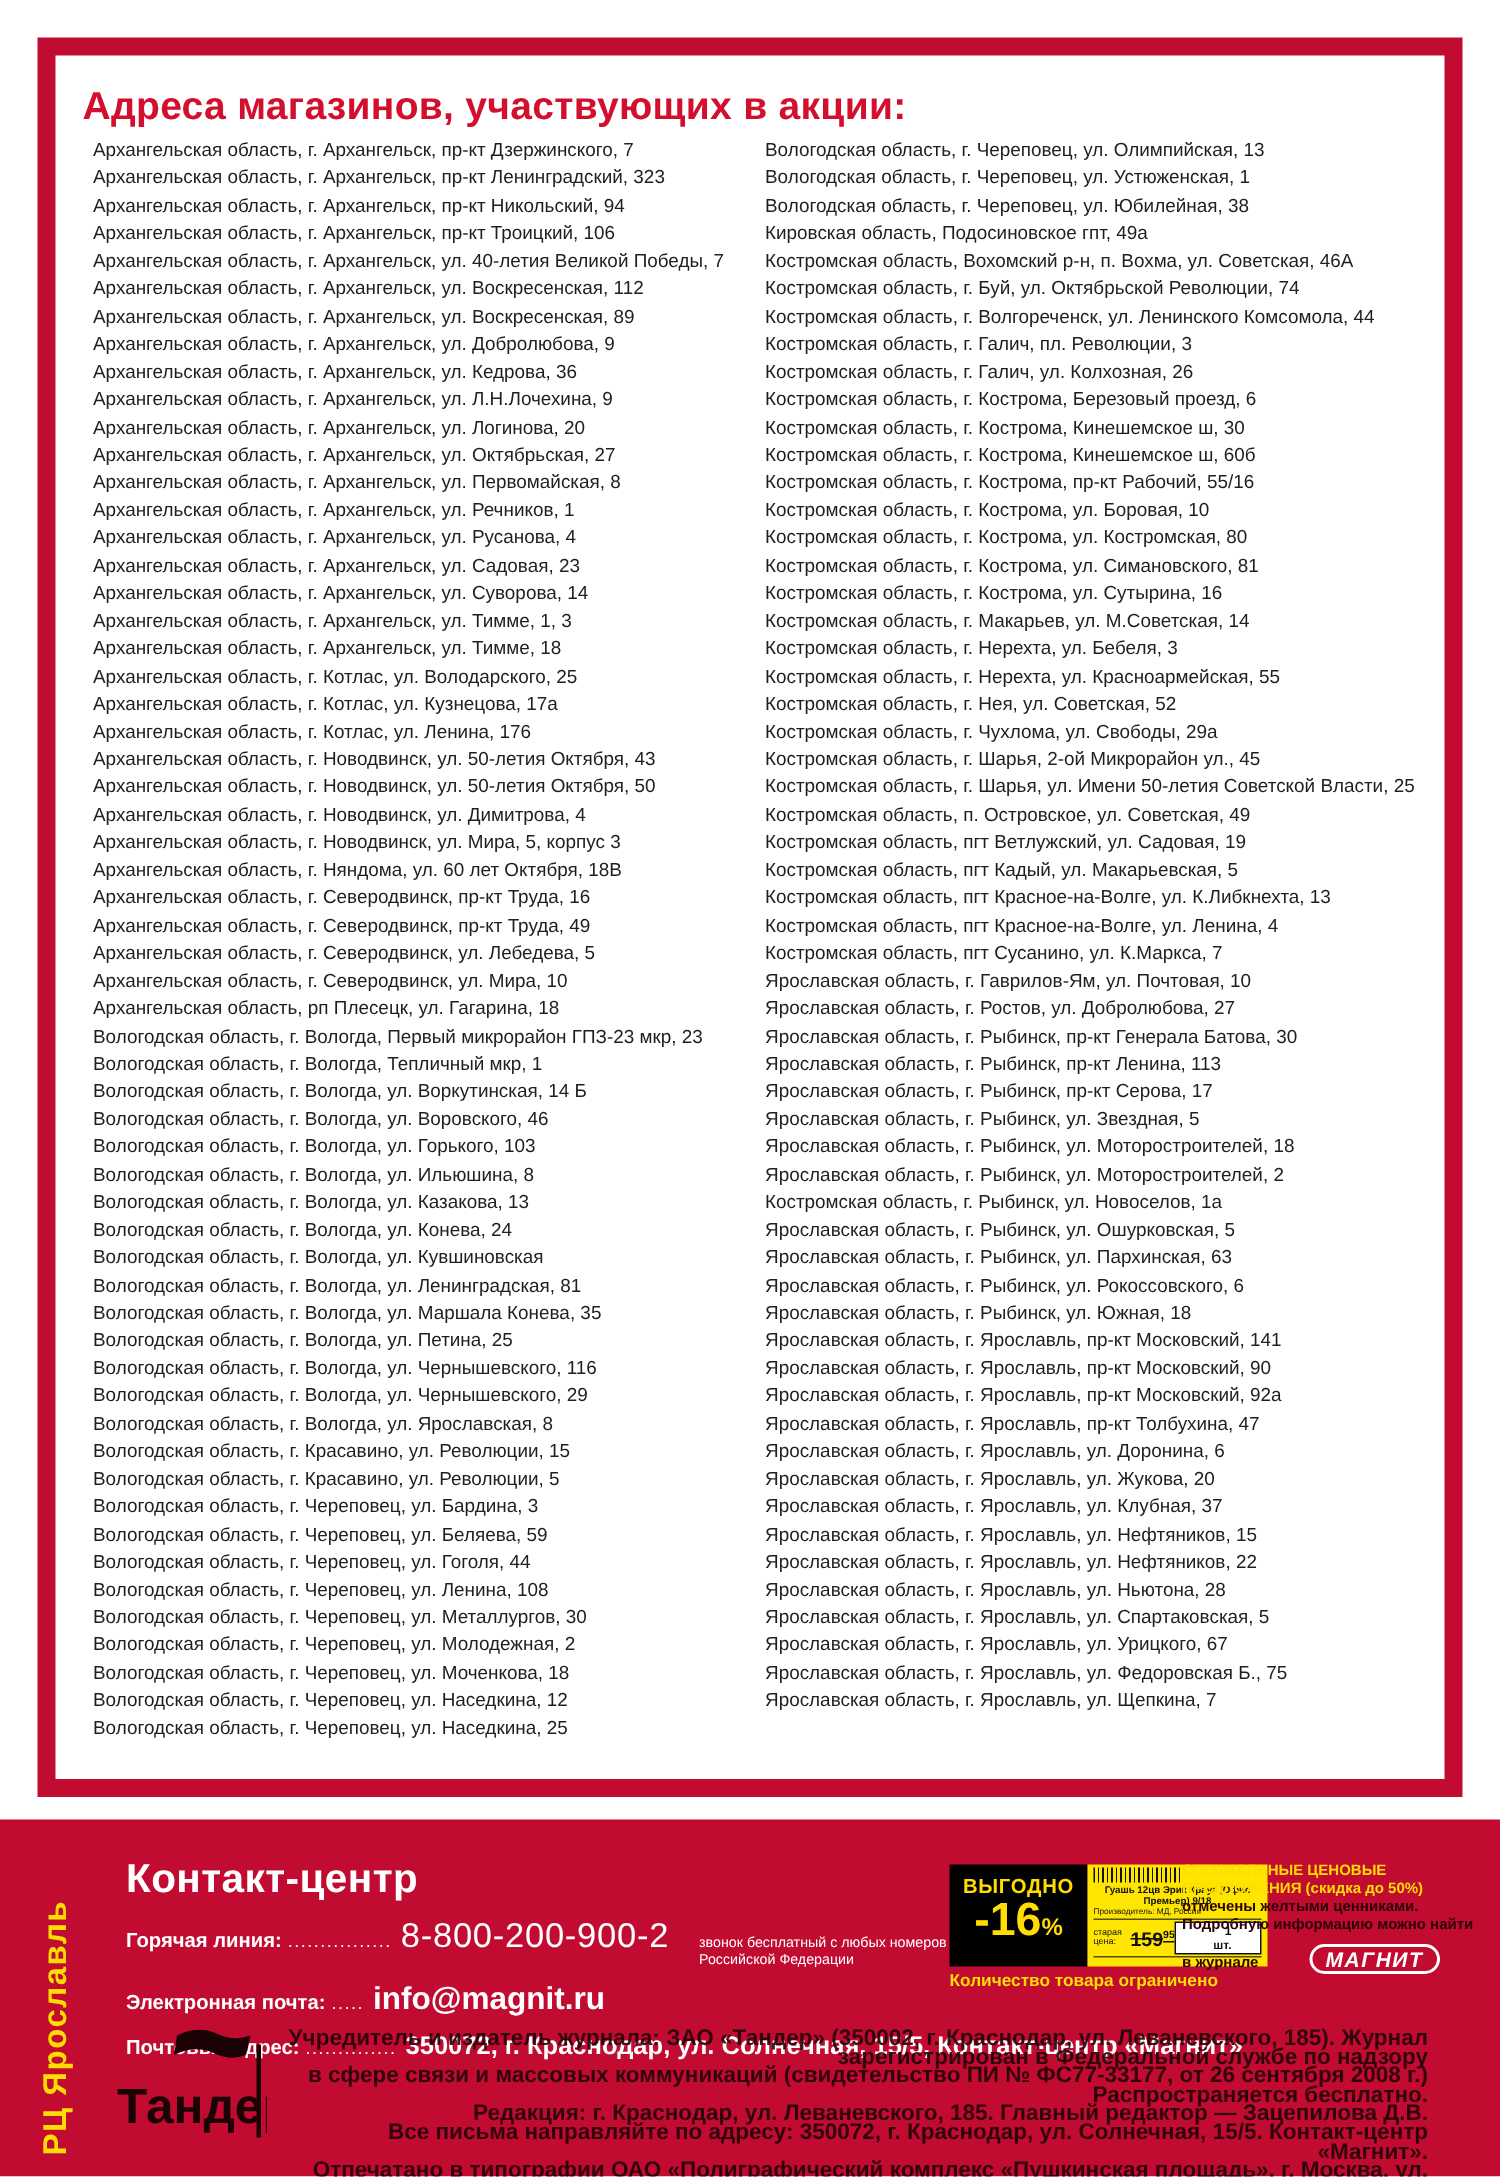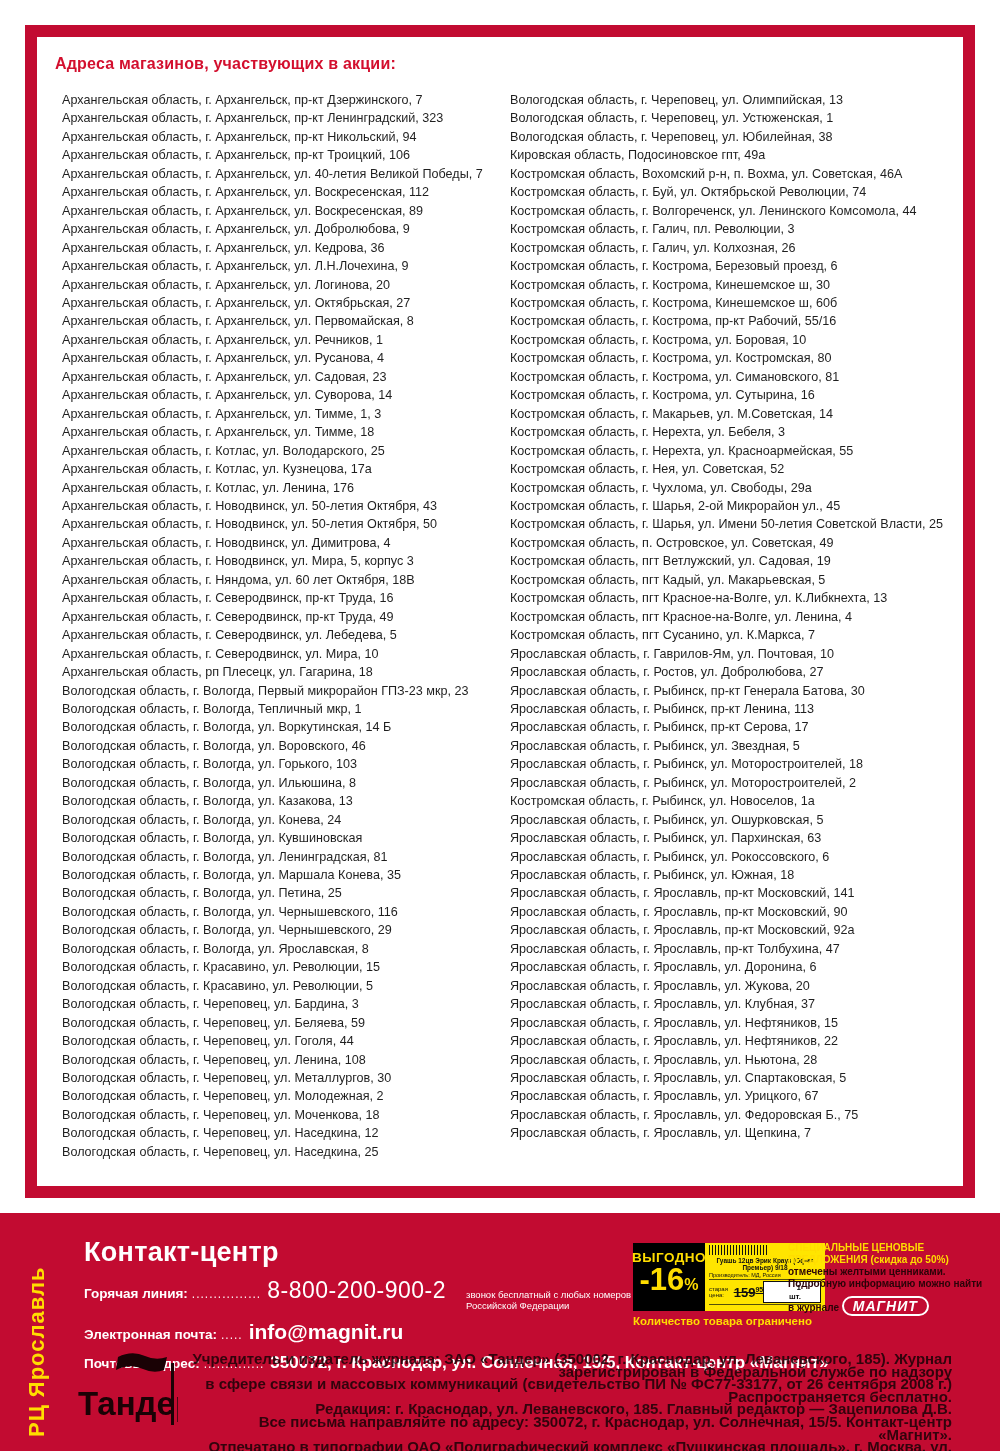--- a/index.html
+++ b/index.html
@@ -7,21 +7,21 @@
     width:1000px;height:1451px;position:relative;background:#ffffff;
     font-family:"Liberation Sans", sans-serif;
     -webkit-font-smoothing:antialiased;
   }
   .frame{
     position:absolute;left:25px;top:25px;width:950px;height:1173px;
     border:12px solid #c20b31;background:#ffffff;box-sizing:border-box;
   }
   .title{
     position:absolute;left:18px;top:18px;margin:0;
-    font-size:16px;font-weight:bold;color:#d30f2e;letter-spacing:0.2px;
+    font-size:26px;font-weight:bold;color:#d30f2e;letter-spacing:0.2px;
   }
   .col{position:absolute;top:54px;width:455px;}
   .col-left{left:25px;}
   .col-right{left:473px;}
   .addr-line{
     font-size:12.6px;line-height:18.45px;color:#1f1f1f;white-space:nowrap;
   }
   
   .footer{
     position:absolute;left:0;top:1213px;width:1000px;height:238px;
@@ -37,21 +37,21 @@
   .c-row{display:flex;align-items:baseline;margin-top:9px;white-space:nowrap;}
   .c-label{font-size:13.5px;font-weight:bold;}
   .c-leader{font-size:12px;letter-spacing:1px;margin:0 6px 0 4px;opacity:0.95;}
   .c-phone{font-size:23px;font-weight:normal;letter-spacing:0.5px;}
   .c-email{font-size:21px;font-weight:bold;}
   .c-postal{font-size:17px;font-weight:bold;}
   .c-note{font-size:9.5px;line-height:11px;font-weight:normal;margin-left:20px;}
   
   .promo{position:absolute;left:633px;top:30px;display:flex;}
   .badge{
-    width:72px;height:68px;background:#000;display:flex;flex-direction:column;
+    width:92px;height:68px;background:#000;display:flex;flex-direction:column;
     align-items:center;box-sizing:border-box;padding-top:7px;
   }
   .badge-word{color:#ffdd00;font-weight:bold;font-size:13.5px;letter-spacing:0.5px;}
   .badge-pct{color:#ffdd00;font-weight:bold;font-size:31px;line-height:30px;}
   .badge-pct .pct{font-size:16px;}
   .tag{
     width:120px;height:68px;background:#ffe500;color:#111;box-sizing:border-box;
     padding:2px 4px;position:relative;overflow:hidden;
   }
   .barcode{
@@ -75,20 +75,21 @@
   .limited{
     position:absolute;left:633px;top:102px;color:#ffdd00;font-size:11.5px;font-weight:bold;
   }
   .special{position:absolute;left:788px;top:29px;width:200px;font-size:10px;line-height:12px;font-weight:bold;}
   .sp-hl{color:#ffdd00;}
   .sp-rest{color:#2b0308;}
   .magnit-logo{
     display:inline-block;margin-top:6px;border:2px solid #fff;border-radius:11px;
     padding:2px 9px;font-size:14px;font-style:italic;font-weight:bold;color:#fff;
     letter-spacing:1px;
+    margin-left:31px;
   }
   .publisher{position:absolute;left:78px;top:140px;display:flex;}
   .tander-logo{width:100px;height:78px;flex:none;}
   .fineprint{margin-left:14px;width:760px;}
   .fp-line{font-size:15px;line-height:12.6px;color:#230309;font-weight:bold;opacity:0.9;text-align:right;}
 </style>
 </head>
 <body>
 
 <div class="frame">

